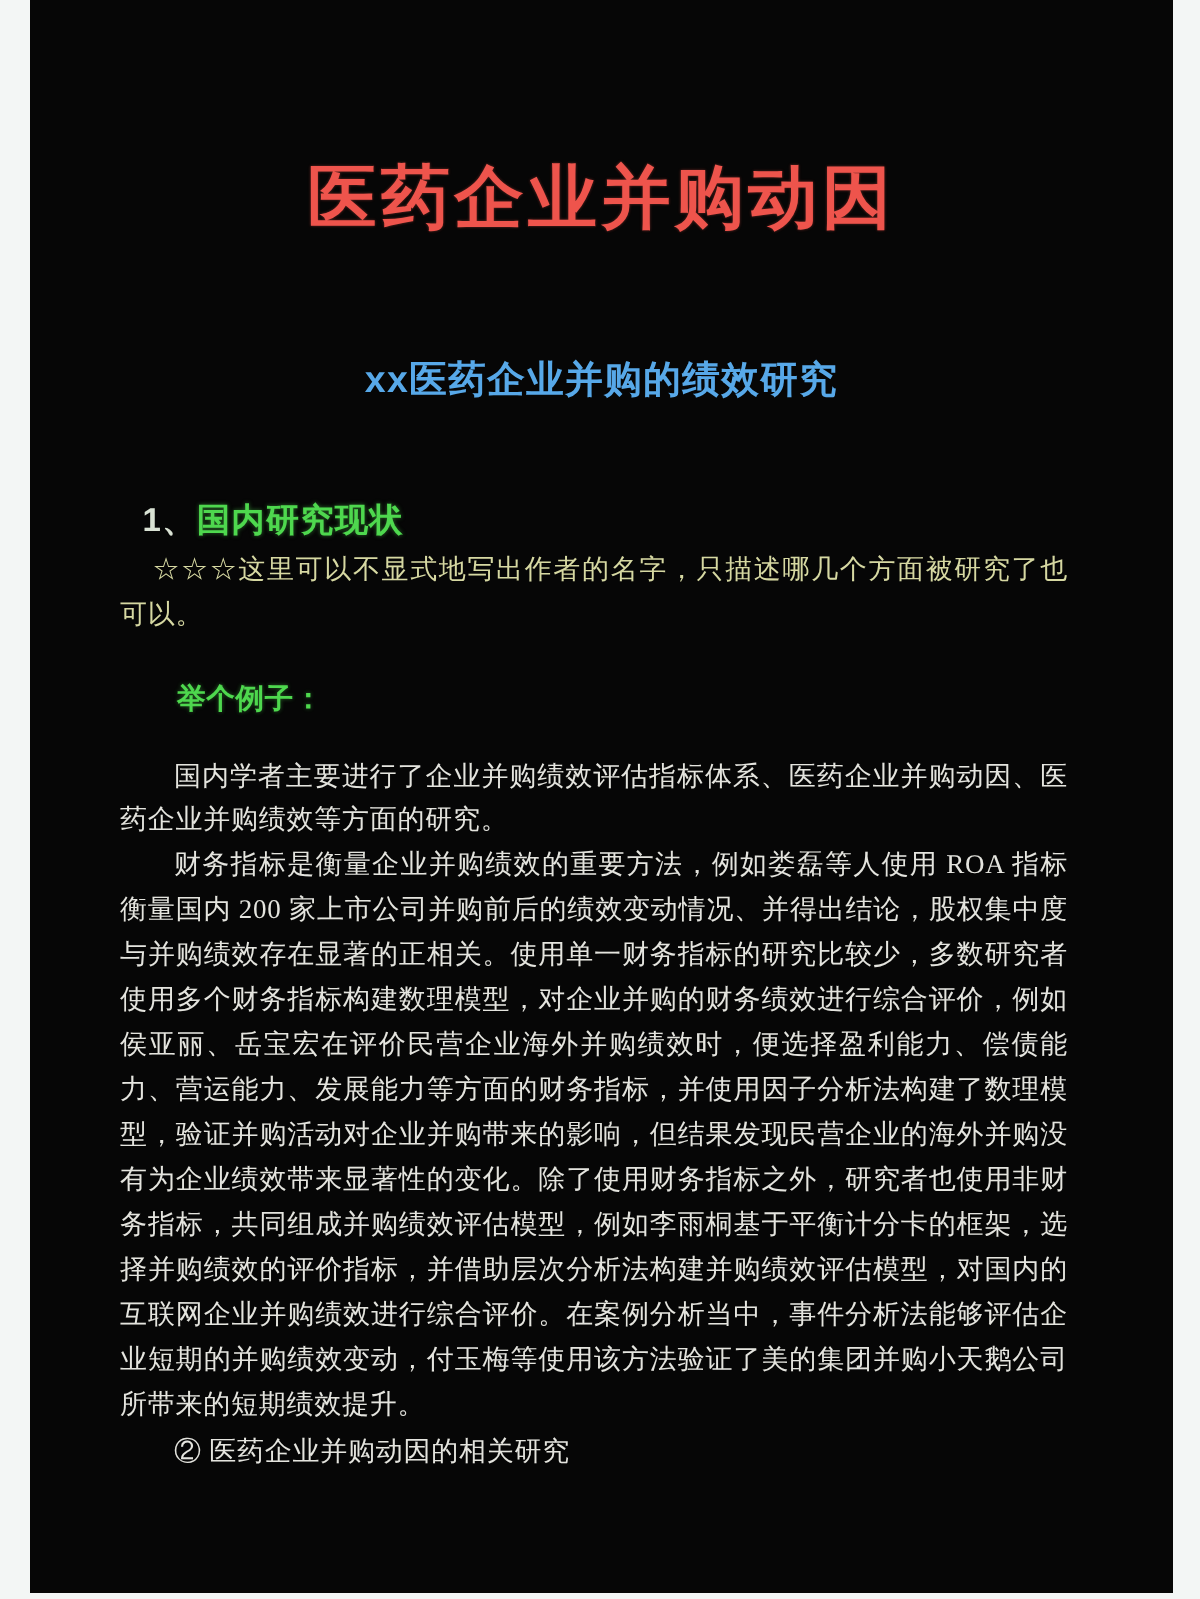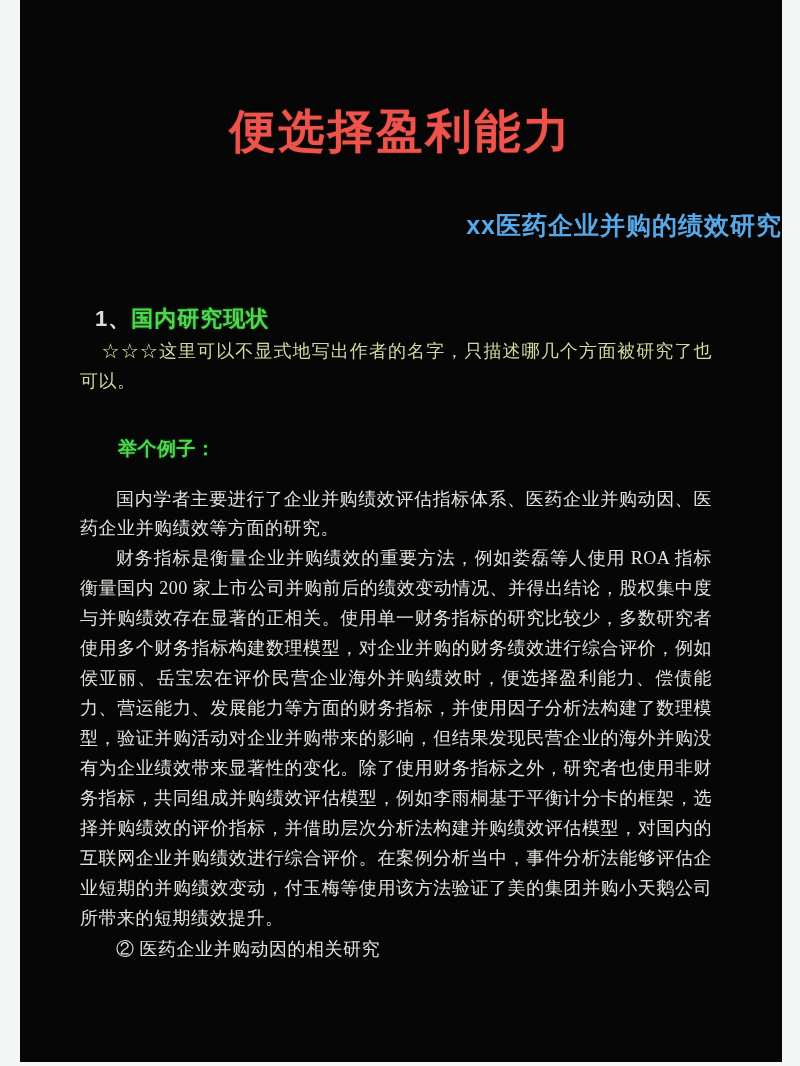--- a/index.html
+++ b/index.html
@@ -14,21 +14,21 @@
     overflow:hidden;
   }
   h1.title{
     margin:100px 0 0;text-align:center;
     font-family:"Liberation Sans","DejaVu Sans",sans-serif;
     font-size:46px;line-height:62px;font-weight:bold;letter-spacing:3px;
     color:var(--title_red,#ee544c);
     text-shadow:0 0 2px rgba(238,84,76,.45);
   }
   h2.subtitle{
-    margin:48px 0 0;text-align:right;
+    margin:76px 0 0;text-align:center;
     font-family:"Liberation Sans","DejaVu Sans",sans-serif;
     font-size:25px;line-height:30px;font-weight:bold;letter-spacing:1px;
     color:var(--subtitle_blue,#57a8e8);
   }
   .content{
     margin-top:62px;padding:0 70px 0 60px;
     color:var(--body_white,#e4e4de);
     font-size:18px;letter-spacing:.5px;
   }
   h3.section{
@@ -41,35 +41,35 @@
   p{margin:0;text-align:justify;}
   p.tpl{
     margin-top:9px;line-height:30px;text-indent:2em;
     color:var(--note_yellow,#d6d8a2);
   }
   p.note{
     margin-top:0;line-height:30px;text-indent:1.2em;
     color:var(--note_yellow,#d6d8a2);
   }
   p.example-label{
-    margin-top:39px;text-indent:2em;font-size:19px;line-height:28px;font-weight:bold;
+    margin-top:29px;text-indent:2em;font-size:19px;line-height:28px;font-weight:bold;
     font-family:"Liberation Sans","DejaVu Sans",sans-serif;
     color:var(--heading_green,#4ed84e);text-shadow:0 0 3px rgba(78,216,78,.45);
   }
   p.example-intro{margin-top:22px;line-height:29px;text-indent:2em;}
   p.item-heading{line-height:29px;text-indent:.3em;}
   p.item-heading.second{margin-top:2px;text-indent:2em;}
   p.item-body{line-height:30px;text-indent:2em;}
 </style>
 </head>
 <body style="--frame_bg: #f3f6f5; --photo_bg: #060606; --title_red: #ee544c; --subtitle_blue: #57a8e8; --heading_green: #4ed84e; --section_number: #d9e2d4; --note_yellow: #d6d8a2; --body_white: #e4e4de;">
 
 <div class="photo">
 
-  <h1 class="title">便选择盈利能力</h1>
+  <h1 class="title">医药企业并购动因</h1>
 
   <h2 class="subtitle">xx医药企业并购的绩效研究</h2>
 
   <div class="content">
 
     <h3 class="section"><span class="num">1、</span><span class="txt">国内研究现状</span></h3>
 
 
     <p class="note">☆☆☆这里可以不显式地写出作者的名字，只描述哪几个方面被研究了也可以。</p>
 

